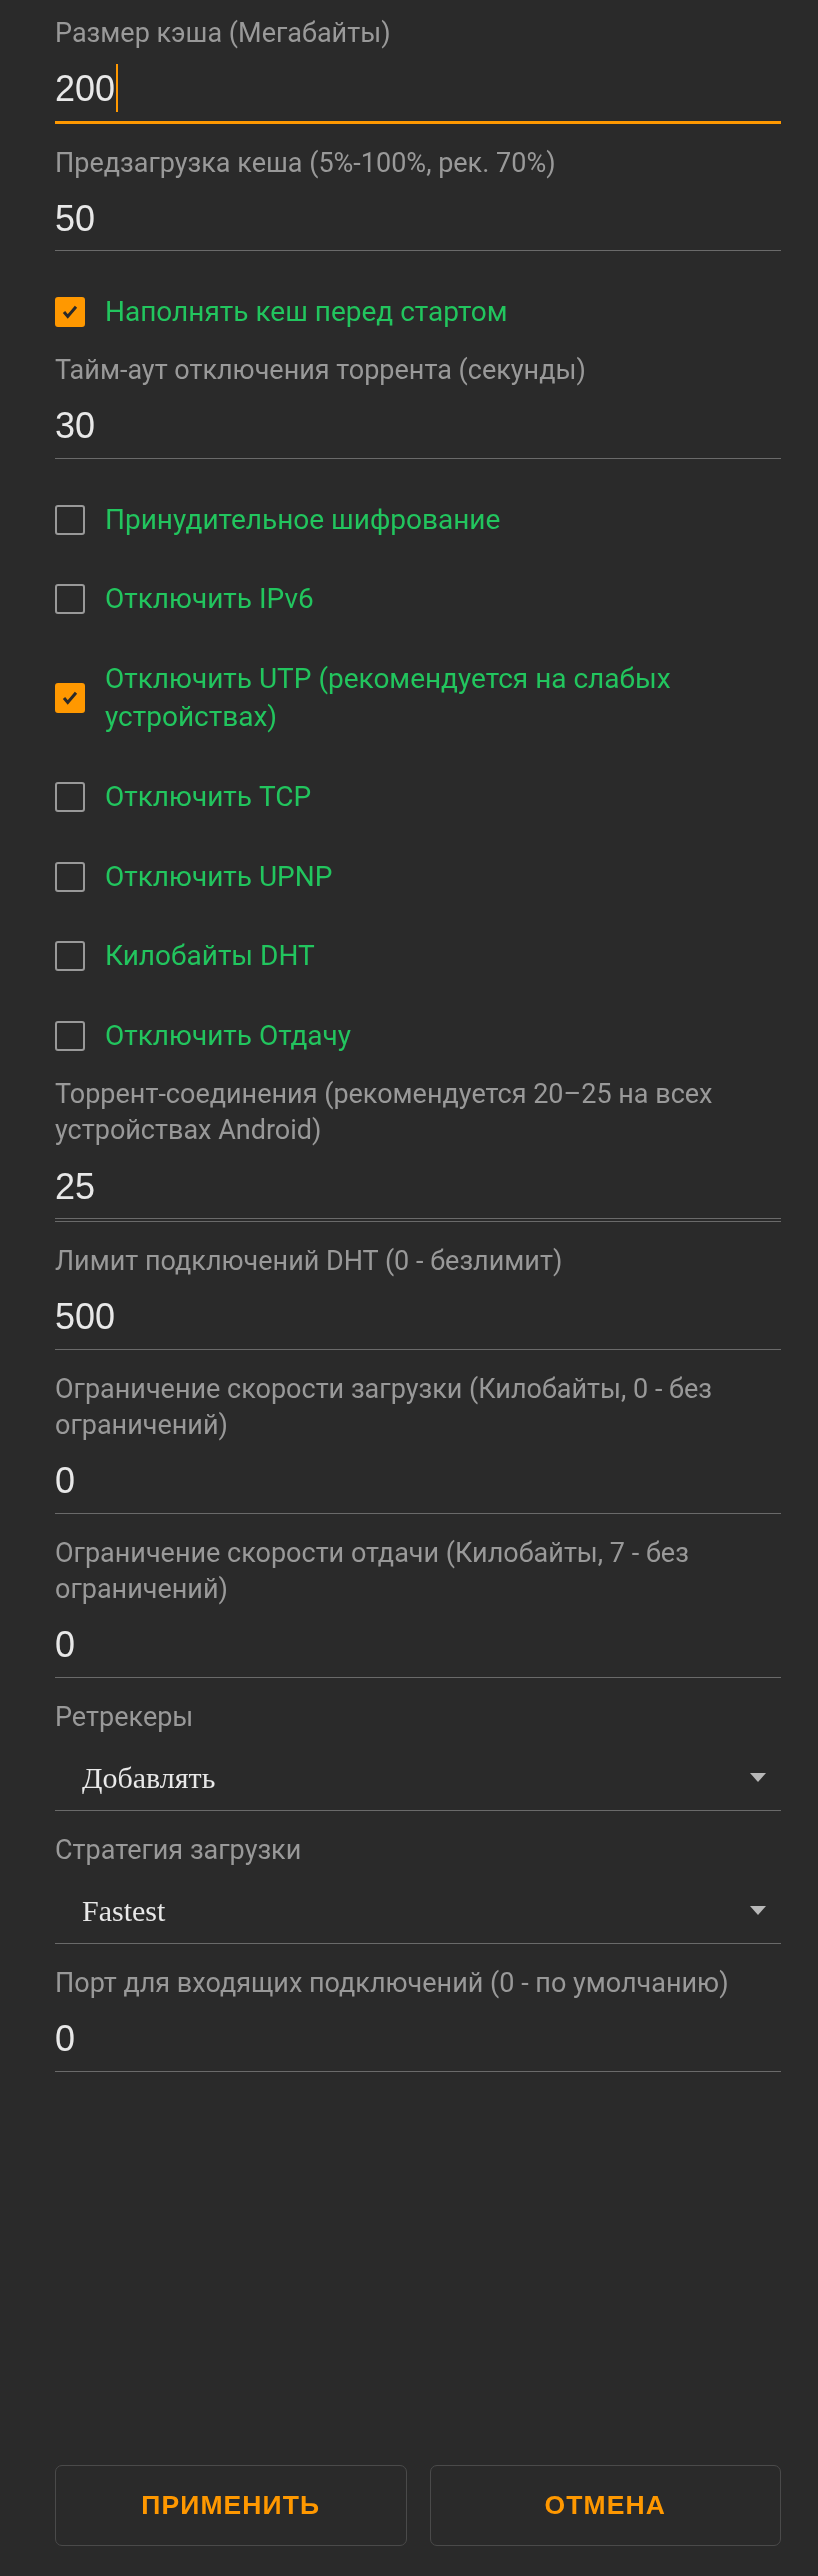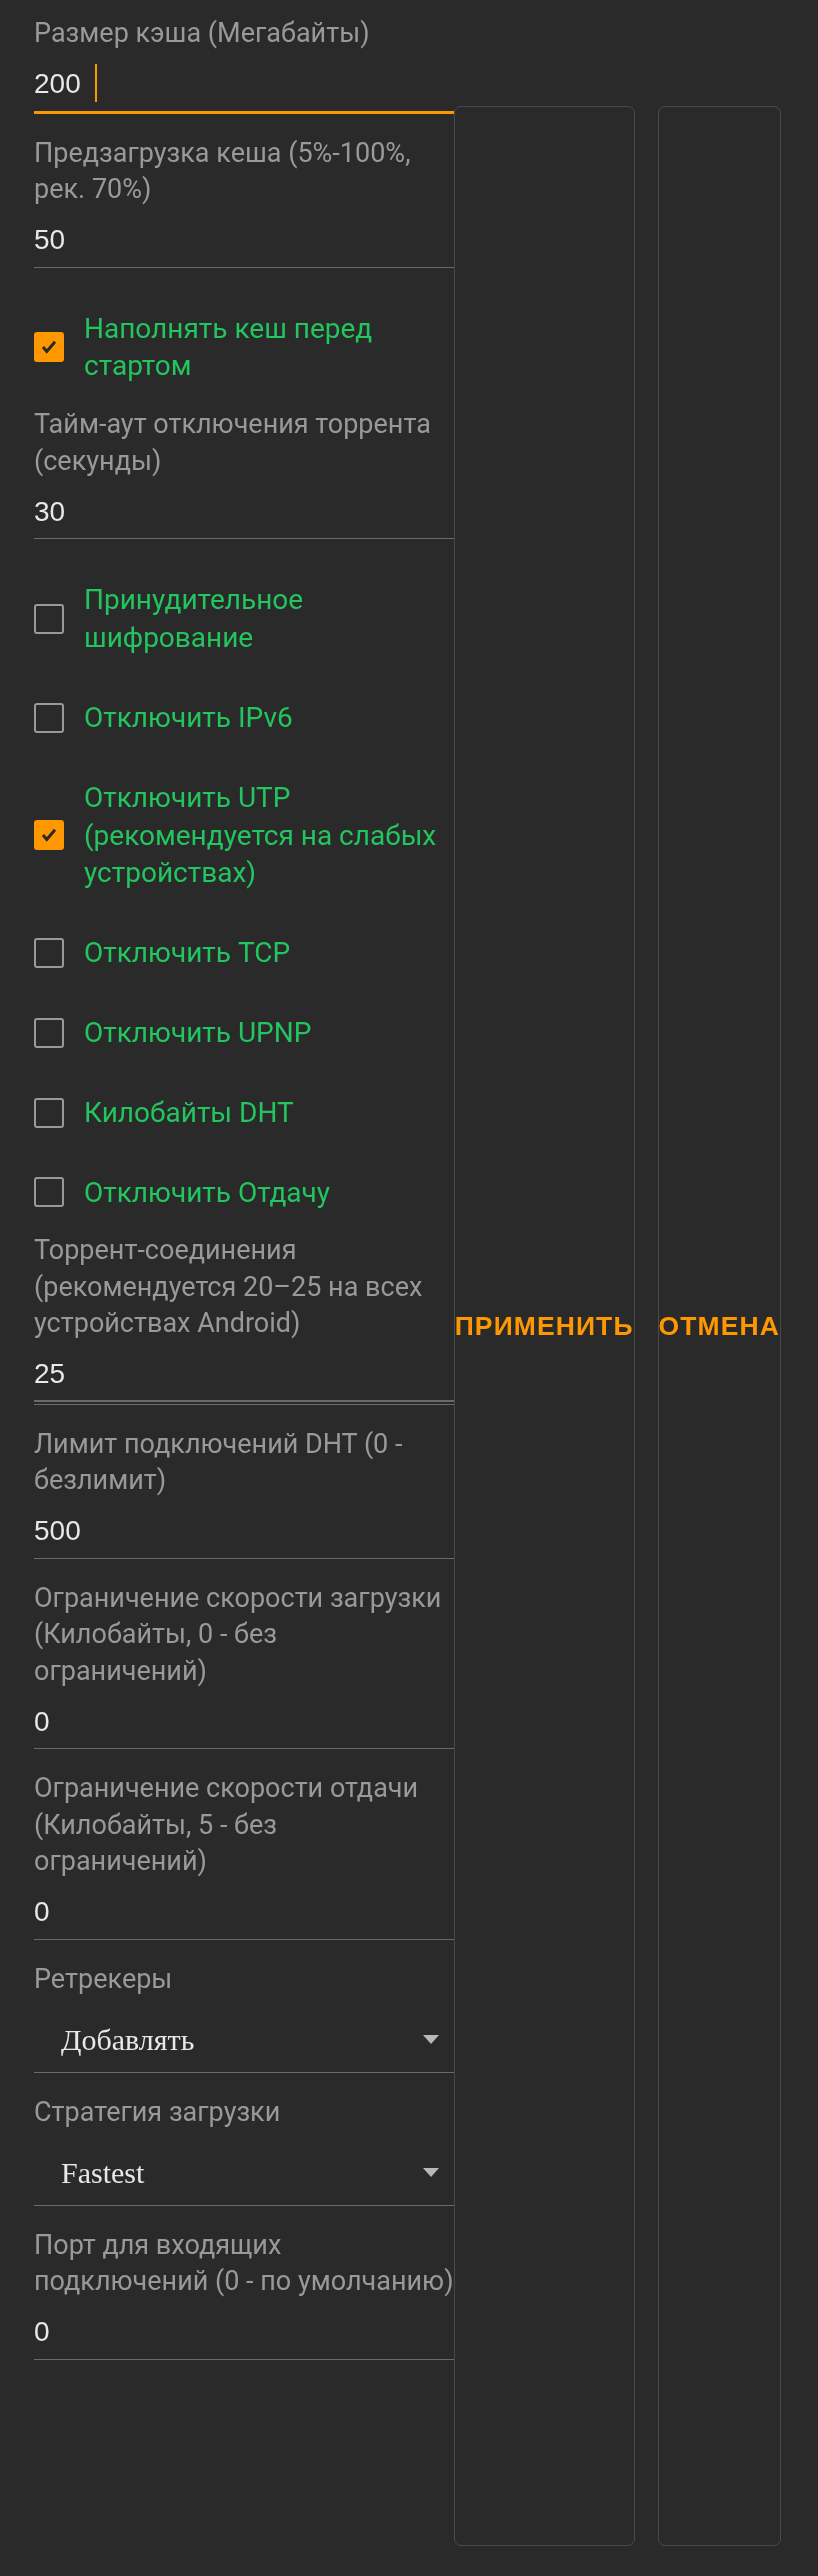--- a/index.html
+++ b/index.html
@@ -10,23 +10,24 @@
 
     body {
       background-color: #2a2a2a;
       font-family: -apple-system, BlinkMacSystemFont, 'Segoe UI', Roboto, sans-serif;
       color: #a0a0a0;
       width: 819px;
       padding: 0;
     }
 
     .container {
-      padding: 15px 38px 30px 34px;
+      padding: 15px 38px 30px 55px;
       min-height: 2576px;
       display: flex;
+      flex-direction: column;
     }
 
     .content {
       flex: 1;
     }
 
     .field-group {
       margin-bottom: 21px;
     }
 
@@ -36,21 +37,21 @@
       margin-bottom: 10.6px;
       line-height: 1.35;
     }
 
     .text-input {
       width: 100%;
       background: transparent;
       border: none;
       border-bottom: 1.5px solid #6a6a6a;
       color: #e8e8e8;
-      font-size: 28px;
+      font-size: 36px;
       padding: 6px 0 10.6px 0;
       outline: none;
     }
 
     .text-input.focused {
       border-bottom: 3px solid #ff9800;
     }
 
     .checkbox-row {
       display: flex;
@@ -236,21 +237,21 @@
       <div class="field-label">Лимит подключений DHT (0 - безлимит)</div>
       <input class="text-input" type="text" value="500" style="">
     </div>
 
     <div class="field-group">
       <div class="field-label">Ограничение скорости загрузки (Килобайты, 0 - без ограничений)</div>
       <input class="text-input" type="text" value="0" style="">
     </div>
 
     <div class="field-group">
-      <div class="field-label">Ограничение скорости отдачи (Килобайты, 5 - без ограничений)</div>
+      <div class="field-label">Ограничение скорости отдачи (Килобайты, 7 - без ограничений)</div>
       <input class="text-input" type="text" value="0" style="">
     </div>
 
     <div class="field-group">
       <div class="field-label">Ретрекеры</div>
       <div class="dropdown">
         <span class="dropdown-value">Добавлять</span>
         <div class="dropdown-arrow"></div>
       </div>
     </div>

